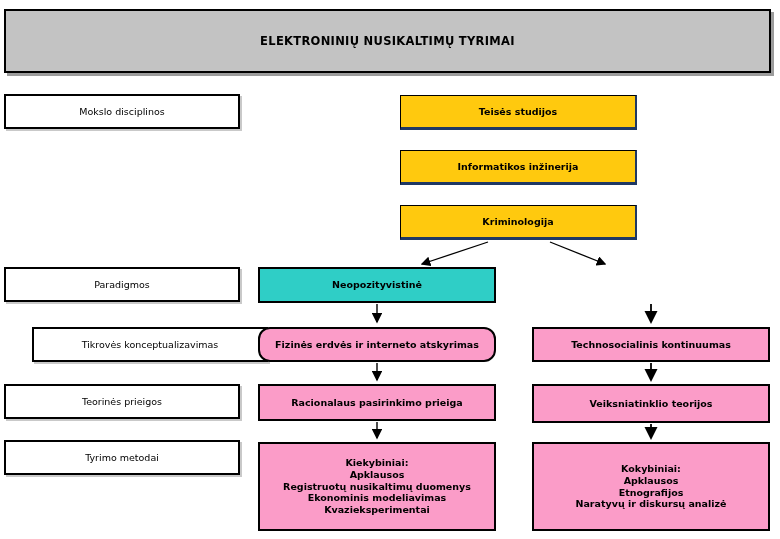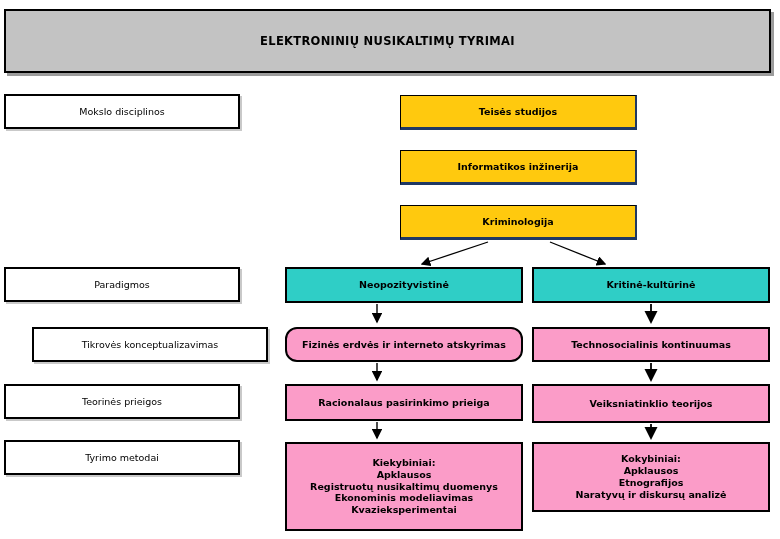--- a/index.html
+++ b/index.html
@@ -50,21 +50,21 @@
     background:var(--c-teal,#2FCEC6);
     border:2px solid var(--c-border,#000);
     font-weight:600;
     height:36px;top:267px;
   }
   .pink-box{
     background:var(--c-pink,#FB9CC8);
     border:2px solid var(--c-border,#000);
     font-weight:600;
   }
-  .col-left{left:258px;width:238px;margin-left:27px;}
+  .col-left{left:258px;width:238px;}
   .col-right{left:532px;width:238px;}
   .methods-box{flex-direction:column;justify-content:center;}
   .methods-box .line{display:block;}
   .arrows{
     position:absolute;left:0;top:0;width:780px;height:539px;
     pointer-events:none;
   }
 </style>
 </head>
 <body>
@@ -97,23 +97,20 @@
   <div class="box yellow-box" style="top:150px;">
     <span>Informatikos inžinerija</span>
   </div>
   <div class="box yellow-box" style="top:205px;">
     <span>Kriminologija</span>
   </div>
 
   <div class="box teal-box col-left">
     <span>Neopozityvistinė</span>
   </div>
-  <div class="box teal-box col-right">
-    <span>Kritinė-kultūrinė</span>
-  </div>
 
   <div class="box pink-box col-left" style="top:327px;height:35px;border-radius:12px;">
     <span>Fizinės erdvės ir interneto atskyrimas</span>
   </div>
   <div class="box pink-box col-right" style="top:327px;height:35px;">
     <span>Technosocialinis kontinuumas</span>
   </div>
 
   <div class="box pink-box col-left" style="top:384px;height:37px;">
     <span>Racionalaus pasirinkimo prieiga</span>
@@ -122,21 +119,21 @@
     <span class="line">Veiksniatinklio teorijos</span>
   </div>
 
   <div class="box pink-box col-left methods-box" style="top:442px;height:89px;">
     <span class="line">Kiekybiniai:</span>
     <span class="line">Apklausos</span>
     <span class="line">Registruotų nusikaltimų duomenys</span>
     <span class="line">Ekonominis modeliavimas</span>
     <span class="line">Kvazieksperimentai</span>
   </div>
-  <div class="box pink-box col-right methods-box" style="top:442px;height:70px;">
+  <div class="box pink-box col-right methods-box" style="top:442px;height:89px;">
     <span class="line">Kokybiniai:</span>
     <span class="line">Apklausos</span>
     <span class="line">Etnografijos</span>
     <span class="line">Naratyvų ir diskursų analizė</span>
   </div>
 
   <svg class="arrows" viewBox="0 0 780 539" aria-hidden="true">
     <defs>
       <marker id="ah" viewBox="0 0 10 10" refX="8.5" refY="5" markerWidth="7.5" markerHeight="7.5" orient="auto-start-reverse">
         <path d="M0,0 L10,5 L0,10 z" fill="#000"></path>

